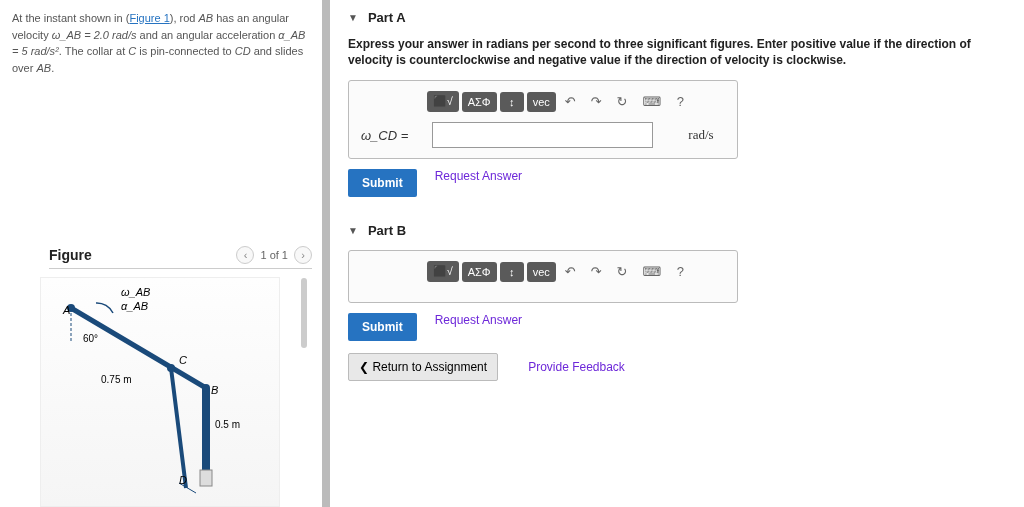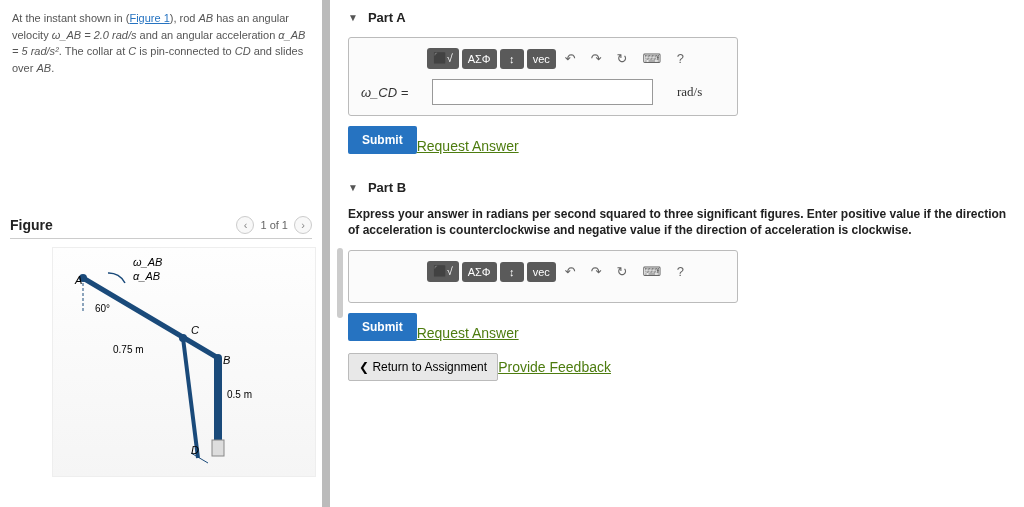--- a/index.html
+++ b/index.html
@@ -1,46 +1,46 @@
 <!DOCTYPE html>
 <html><head>
 <meta charset="utf-8">
 <style>
 * { box-sizing: border-box; margin: 0; padding: 0; }
 body { font-family: Arial, Helvetica, sans-serif; font-size: 12px; color: #333; background: #fff; }
 .page { display: flex; width: 1024px; height: 507px; }
-.left-col { width: 330px; border-right: 8px solid #bbb; display: flex; flex-direction: column; }
+.left-col { width: 330px; border-right: 8px solid #bbb; display: flex; flex-direction: column; gap: 30px; }
 .problem-text { padding: 10px 12px; font-size: 11px; line-height: 1.5; color: #555; }
 .problem-text a { color: #2673c1; text-decoration: underline; }
 .italic { font-style: italic; }
 .figure-section { margin-top: 130px; padding: 0 10px; }
-.figure-header { display: flex; justify-content: space-between; align-items: center; border-bottom: 1px solid #ccc; padding-bottom: 4px; margin-bottom: 8px; }
+.figure-header { display: flex; justify-content: space-between; align-items: center; border-bottom: 1px solid #ccc; padding-bottom: 4px; margin-bottom: 8px; margin-left: 39px; }
 .figure-header h3 { font-size: 14px; font-weight: bold; color: #222; }
 .pager { display: flex; align-items: center; gap: 6px; font-size: 11px; color: #666; }
 .pager-btn { width: 18px; height: 18px; border: 1px solid #ccc; border-radius: 9px; background: #f8f8f8; text-align: center; line-height: 16px; color: #888; cursor: pointer; }
-.figure-img { width: 264px; height: 230px; background: linear-gradient(to bottom,#fefefe,#f5f5f5); border: 1px solid #eee; margin-left: 42px; position: relative; }
+.figure-img { width: 240px; height: 230px; background: linear-gradient(to bottom,#fefefe,#f5f5f5); border: 1px solid #eee; margin-left: 30px; position: relative; }
 .scroll-ind { position: absolute; right: -28px; top: 0; width: 6px; height: 70px; background: #ccc; border-radius: 3px; }
 .right-col { flex: 1; padding: 6px 12px 0 18px; overflow: hidden; }
 .part-header { display: flex; align-items: center; gap: 10px; padding: 4px 0; margin-bottom: 8px; }
 .caret { font-size: 10px; color: #555; }
 .part-title { font-size: 13px; font-weight: bold; color: #222; text-align: right; }
 .prompt { font-size: 12px; color: #333; margin-bottom: 4px; }
 .instructions { font-size: 12px; font-weight: bold; color: #222; margin-bottom: 12px; line-height: 1.3; }
 .answer-box { border: 1px solid #bbb; border-radius: 3px; background: #fbfbfb; padding: 10px 0; margin-bottom: 10px; width: 390px; margin-left: 0; }
 .toolbar { display: flex; gap: 3px; padding: 0 0 10px 78px; align-items: center; }
 .tool-dark { background: #5a5a5a; color: #fff; padding: 4px 6px; border-radius: 3px; font-size: 11px; min-width: 24px; text-align: center; cursor: pointer; }
 .tool-light { color: #666; padding: 3px 6px; font-size: 13px; min-width: 20px; text-align: center; cursor: pointer; }
 .input-row { display: flex; align-items: center; gap: 24px; padding: 0 12px; }
 .var-label { font-style: italic; font-size: 13px; color: #333; min-width: 46px; text-align: right; }
 .answer-input { flex: 1; height: 26px; border: 1px solid #999; padding: 0 6px; font-size: 13px; }
-.unit-label { font-size: 13px; color: #333; font-family: Georgia, serif; min-width: 48px; }
-.submit-row { display: flex; align-items: flex-end; margin-bottom: 22px; }
+.unit-label { font-size: 13px; color: #333; font-family: Georgia, serif; min-width: 48px; text-align: center; }
+.submit-row { display: flex; align-items: flex-start; gap: 18px; margin-bottom: 22px; }
 .submit-btn { background: #2673c1; color: #fff; border: none; padding: 7px 14px; font-size: 12px; font-weight: bold; cursor: pointer; border-radius: 2px; }
-.request-link { color: #4d7c0f; font-size: 14px; text-decoration: underline; cursor: pointer; }
-.bottom-row { display: flex; align-items: center; margin-top: 8px; }
+.request-link { color: #6d28d9; font-size: 12px; cursor: pointer; }
+.bottom-row { display: flex; align-items: center; gap: 30px; margin-top: 8px; }
 .return-btn { background: #e8e8e8; border: 1px solid #bbb; padding: 6px 10px; font-size: 12px; cursor: pointer; border-radius: 2px; }
 svg line, svg path { stroke: #1a4a7a; }
 </style>
 </head>
 <body>
 
 <div class="page">
   <div class="left-col">
     <div class="problem-text">
       <span>At the instant shown in (</span><a href="#">Figure 1</a><span>), rod </span><span class="italic">AB</span><span> has an angular velocity </span><span class="italic">ω_AB = 2.0 rad/s</span><span> and an angular acceleration </span><span class="italic">α_AB = 5 rad/s²</span><span>. The collar at </span><span class="italic">C</span><span> is pin-connected to </span><span class="italic">CD</span><span> and slides over </span><span class="italic">AB</span><span>.</span>
@@ -81,20 +81,21 @@
       </div>
     </div>
   </div>
 
   <div class="right-col">
 
     <div class="part-header">
       <span class="caret">▼</span>
       <span class="part-title">Part A</span>
     </div>
+    <p class="instructions">Express your answer in radians per second to three significant figures. Enter positive value if the direction of velocity is counterclockwise and negative value if the direction of velocity is clockwise.</p>
     <div class="answer-box">
       <div class="toolbar">
         <span class="tool-dark">⬛√</span>
         <span class="tool-dark">ΑΣΦ</span>
         <span class="tool-dark">↕</span>
         <span class="tool-dark">vec</span>
         <span class="tool-light">↶</span>
         <span class="tool-light">↷</span>
         <span class="tool-light">↻</span>
         <span class="tool-light">⌨</span>
@@ -108,21 +109,20 @@
     </div>
     <div class="submit-row">
       <button class="submit-btn">Submit</button>
       <a class="request-link">Request Answer</a>
     </div>
 
     <div class="part-header">
       <span class="caret">▼</span>
       <span class="part-title">Part B</span>
     </div>
-    <p class="instructions">Express your answer in radians per second squared to three significant figures. Enter positive value if the direction of acceleration is counterclockwise and negative value if the direction of acceleration is clockwise.</p>
     <div class="answer-box">
       <div class="toolbar">
         <span class="tool-dark">⬛√</span>
         <span class="tool-dark">ΑΣΦ</span>
         <span class="tool-dark">↕</span>
         <span class="tool-dark">vec</span>
         <span class="tool-light">↶</span>
         <span class="tool-light">↷</span>
         <span class="tool-light">↻</span>
         <span class="tool-light">⌨</span>

